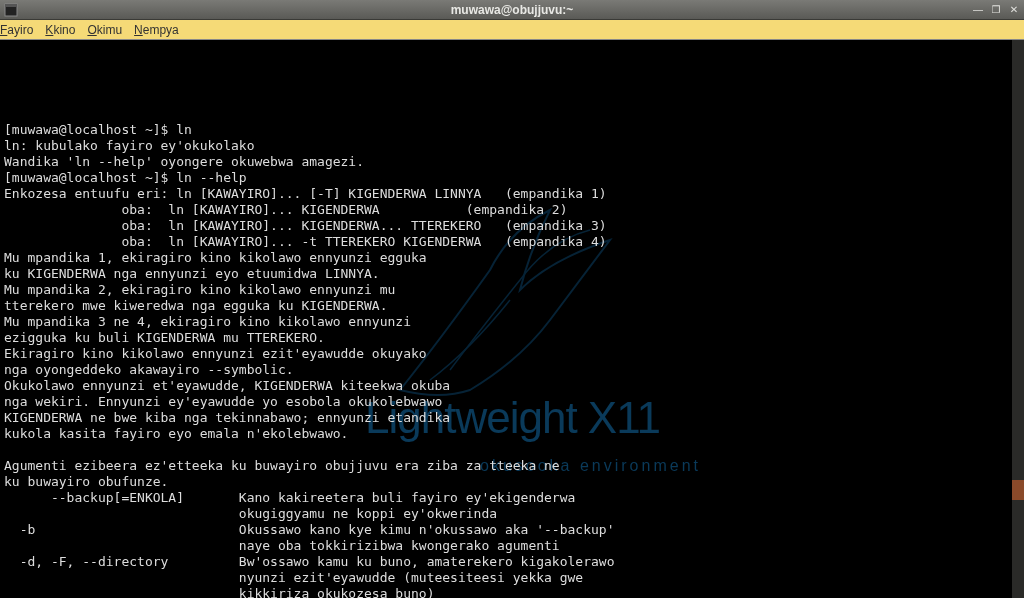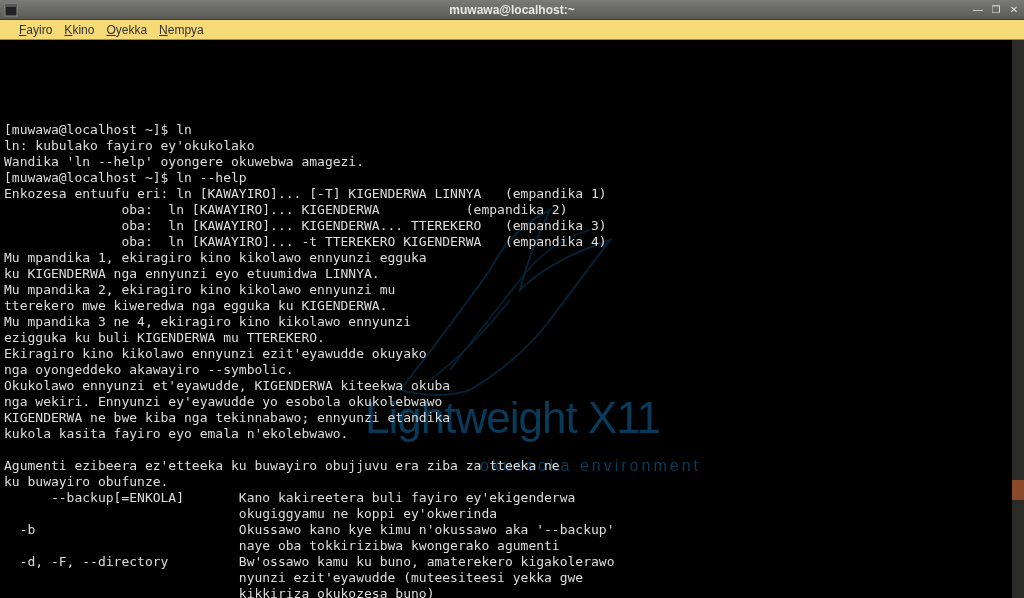--- a/index.html
+++ b/index.html
@@ -50,21 +50,21 @@
     align-items: center;
     justify-content: center;
     cursor: pointer;
     font-family: sans-serif;
   }
   .menubar {
     height: 20px;
     background: #f5da77;
     display: flex;
     align-items: center;
-    padding: 0 19px;
+    padding: 0 0;
     gap: 12px;
     border-bottom: 1px solid #888;
   }
   .menu-item {
     color: #333;
     font-size: 12px;
     font-family: sans-serif;
     cursor: pointer;
   }
   .menu-item .underline { text-decoration: underline; }
@@ -136,32 +136,32 @@
 </head>
 <body>
 
 <div class="titlebar">
   <div class="titlebar-icon">
     <svg width="14" height="14" viewBox="0 0 14 14">
         <rect x="1" y="1" width="12" height="12" fill="#222" stroke="#888" stroke-width="1"></rect>
         <rect x="1" y="1" width="12" height="3" fill="#555"></rect>
       </svg>
   </div>
-  <span class="titlebar-title">muwawa@localhost:~</span>
+  <span class="titlebar-title">muwawa@obujjuvu:~</span>
   <div class="titlebar-buttons">
     <div class="titlebar-btn">—</div>
     <div class="titlebar-btn">❐</div>
     <div class="titlebar-btn">✕</div>
   </div>
 </div>
 
 <div class="menubar">
   <span class="menu-item"><span class="underline">F</span><span>ayiro</span></span>
   <span class="menu-item"><span class="underline">K</span><span>kino</span></span>
-  <span class="menu-item"><span class="underline">O</span><span>yekka</span></span>
+  <span class="menu-item"><span class="underline">O</span><span>kimu</span></span>
   <span class="menu-item"><span class="underline">N</span><span>empya</span></span>
 </div>
 
 <div class="terminal">
   <svg class="bg-logo" width="320" height="240" viewBox="0 0 320 240">
     <path d="M 50 200 Q 90 150 140 80 Q 160 40 200 20 Q 180 60 170 100 Q 200 70 260 50 Q 230 90 200 130 Q 170 170 120 200 Q 90 210 50 200 Z" fill="none" stroke="#0a3a5a" stroke-width="2"></path>
     <path d="M 100 180 Q 130 140 170 90 Q 200 50 240 40" fill="none" stroke="#0a3a5a" stroke-width="1.5"></path>
     <path d="M 80 190 Q 120 160 160 110" fill="none" stroke="#0a3a5a" stroke-width="1.5"></path>
   </svg>
   <div class="bg-text1">Lightweight X11</div>

